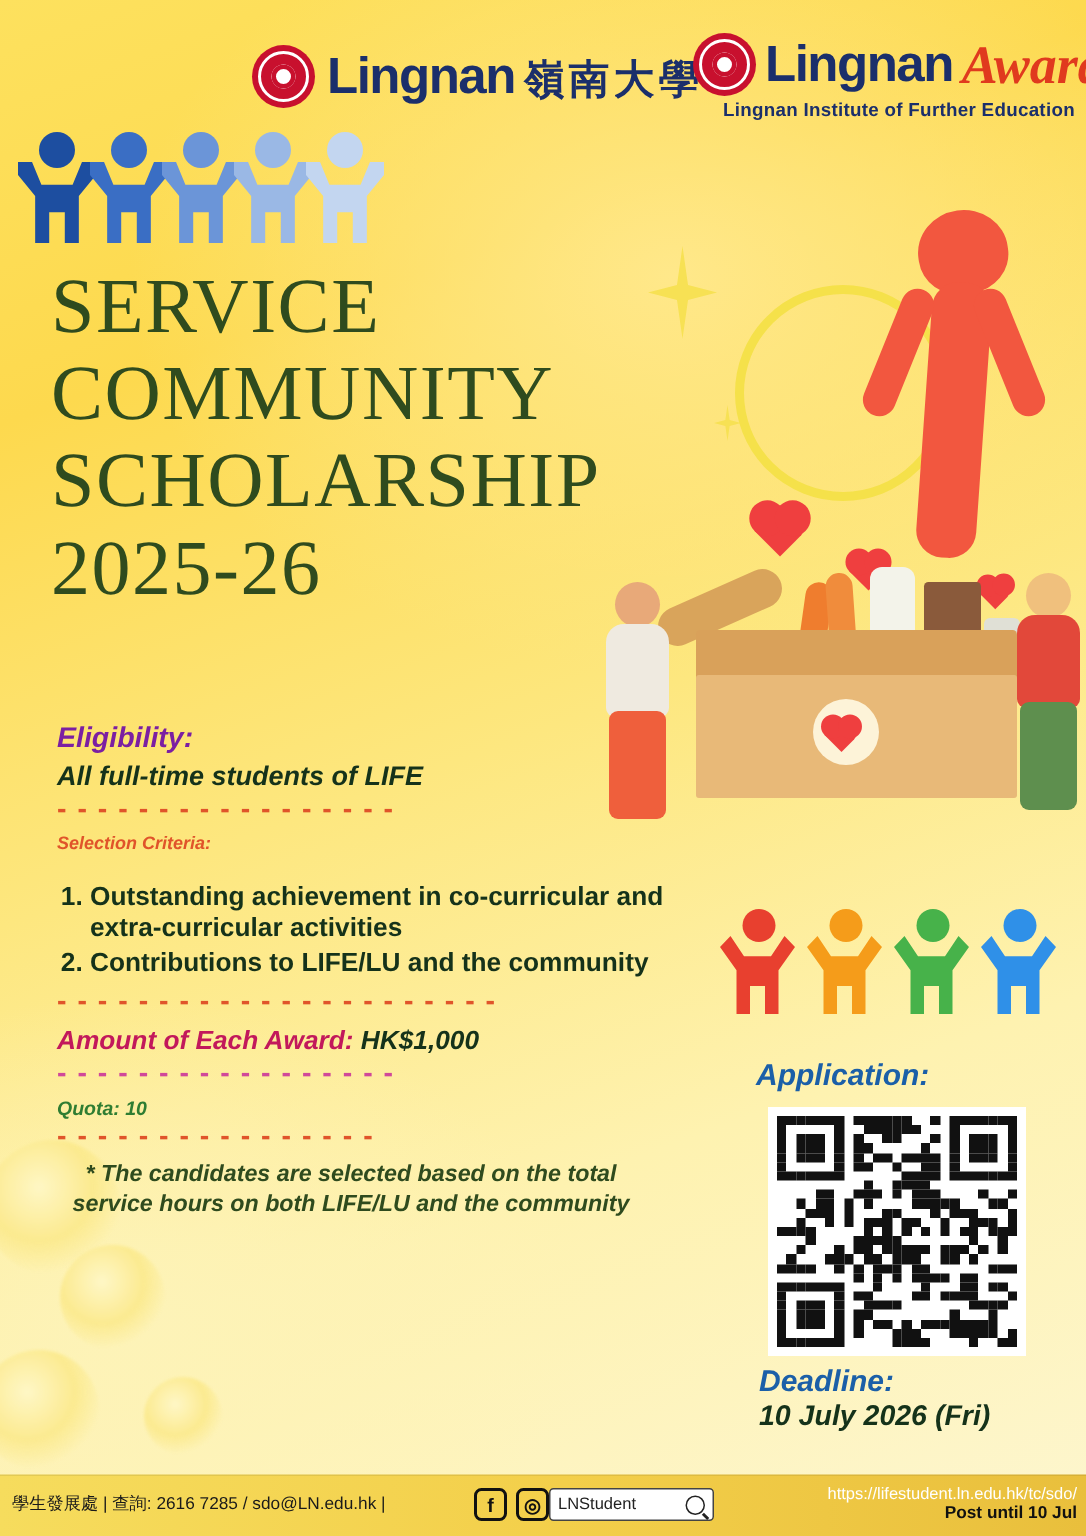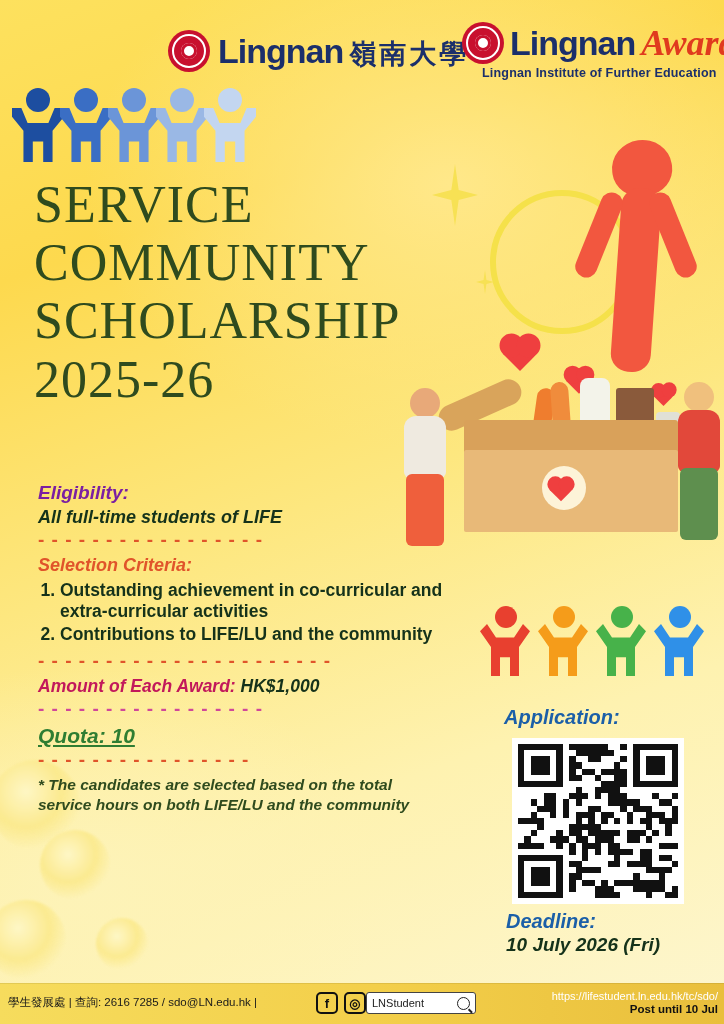--- a/index.html
+++ b/index.html
@@ -208,59 +208,59 @@
     font-size: 19px;
     font-weight: bold;
     letter-spacing: 1px;
     line-height: 1.1;
     margin: 2px 0 4px 0;
     font-family: "Liberation Sans", sans-serif;
   }
   .dash.purple { color: #d0489a; }
   .dash.orange { color: #e0542a; }
   .sel-label {
-    font-size: 18px;
+    font-size: 12px;
     font-weight: bold;
     font-style: italic;
     color: #e0542a;
-    margin-bottom: 4px;
+    margin-bottom: 18px;
   }
   ol.criteria {
     margin: 0;
     padding-left: 22px;
     font-size: 17.5px;
     font-weight: bold;
     color: #15321a;
     line-height: 1.22;
   }
   ol.criteria li { margin-bottom: 1px; }
   .amount-line {
     font-size: 17.5px;
     font-weight: bold;
     font-style: italic;
     margin: 2px 0;
   }
   .amount-label { color: #c2185b; }
   .amount-value { color: #15321a; }
   .quota {
-    font-size: 21px;
+    font-size: 13px;
     font-weight: bold;
     font-style: italic;
     color: #2f7d32;
     margin: 2px 0;
-    text-decoration: underline;
   }
   .note {
     font-size: 15.5px;
     font-weight: bold;
     font-style: italic;
     color: #2f4b1e;
     line-height: 1.3;
     margin-top: 2px;
     width: 392px;
+    text-align: center;
   }
 
   
   .illus {
     position: absolute;
     right: 0;
     top: 120px;
     width: 340px;
     height: 480px;
   }

